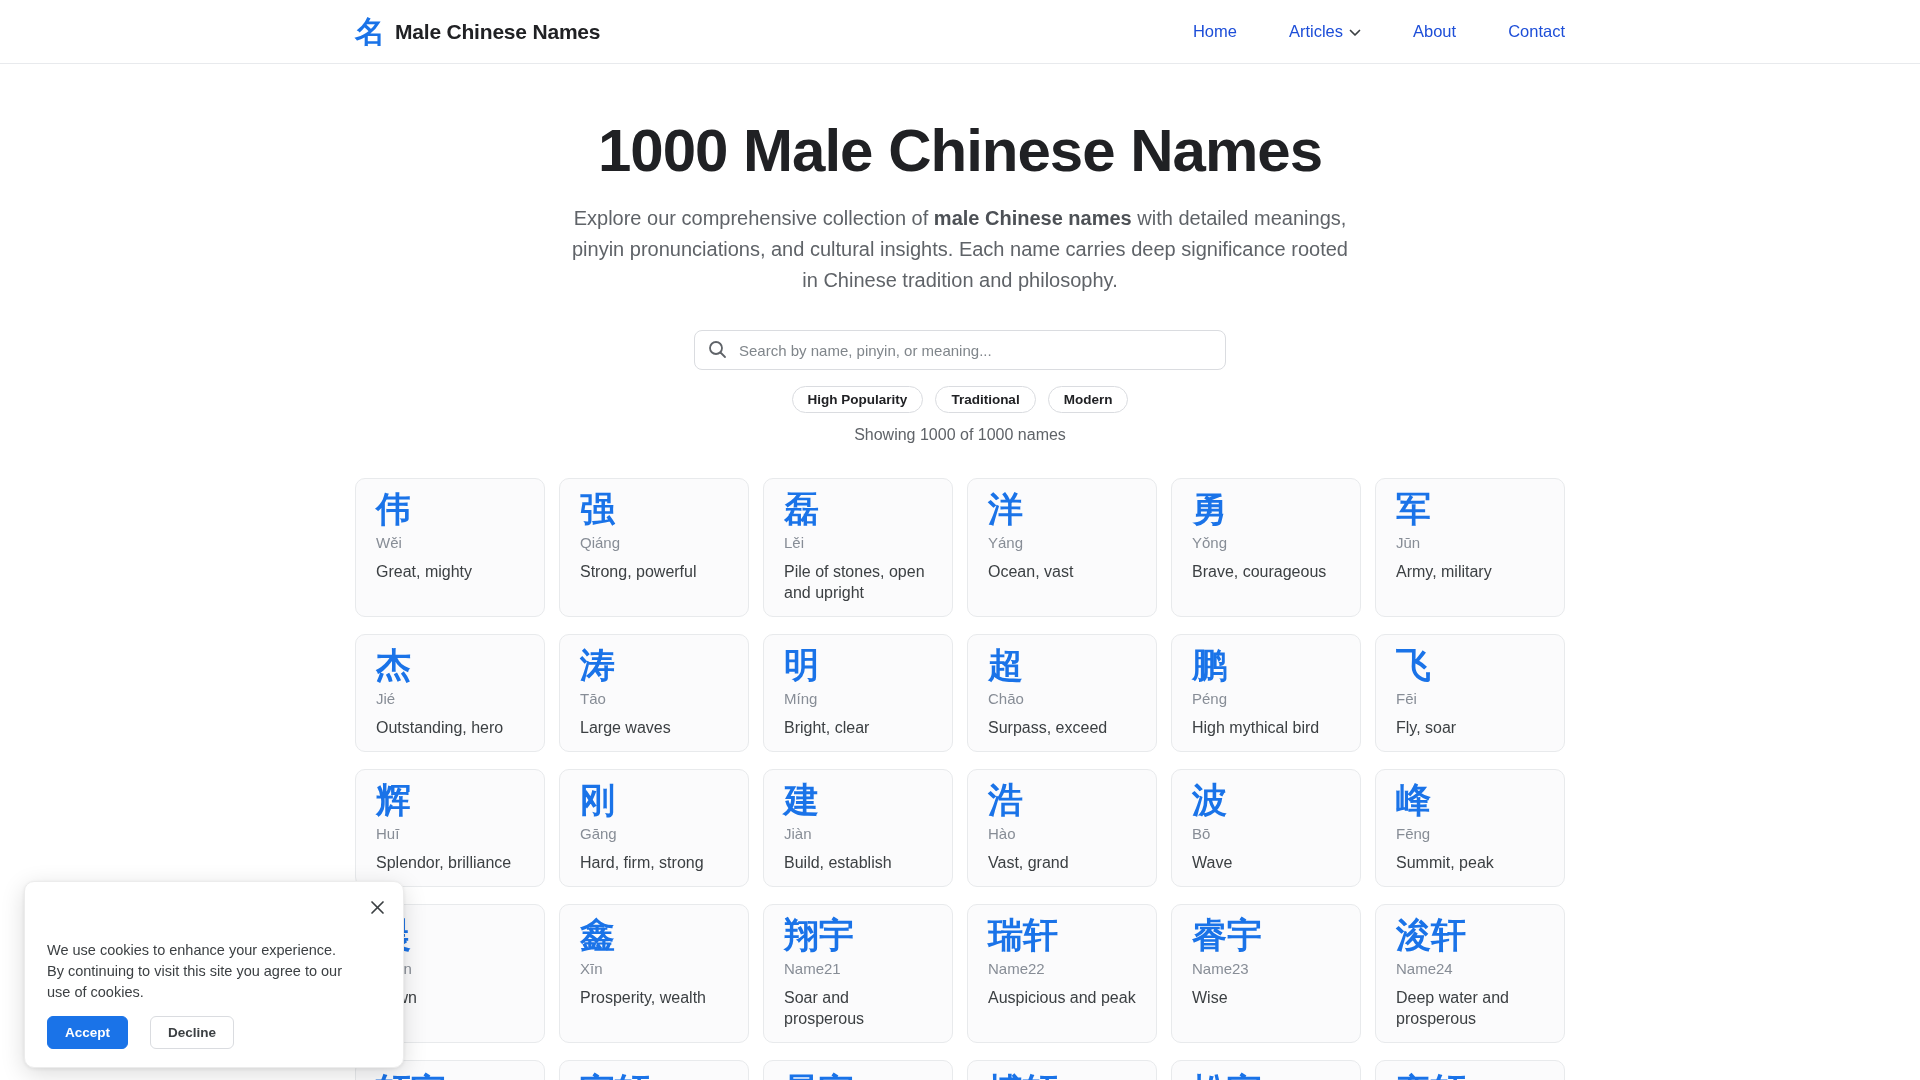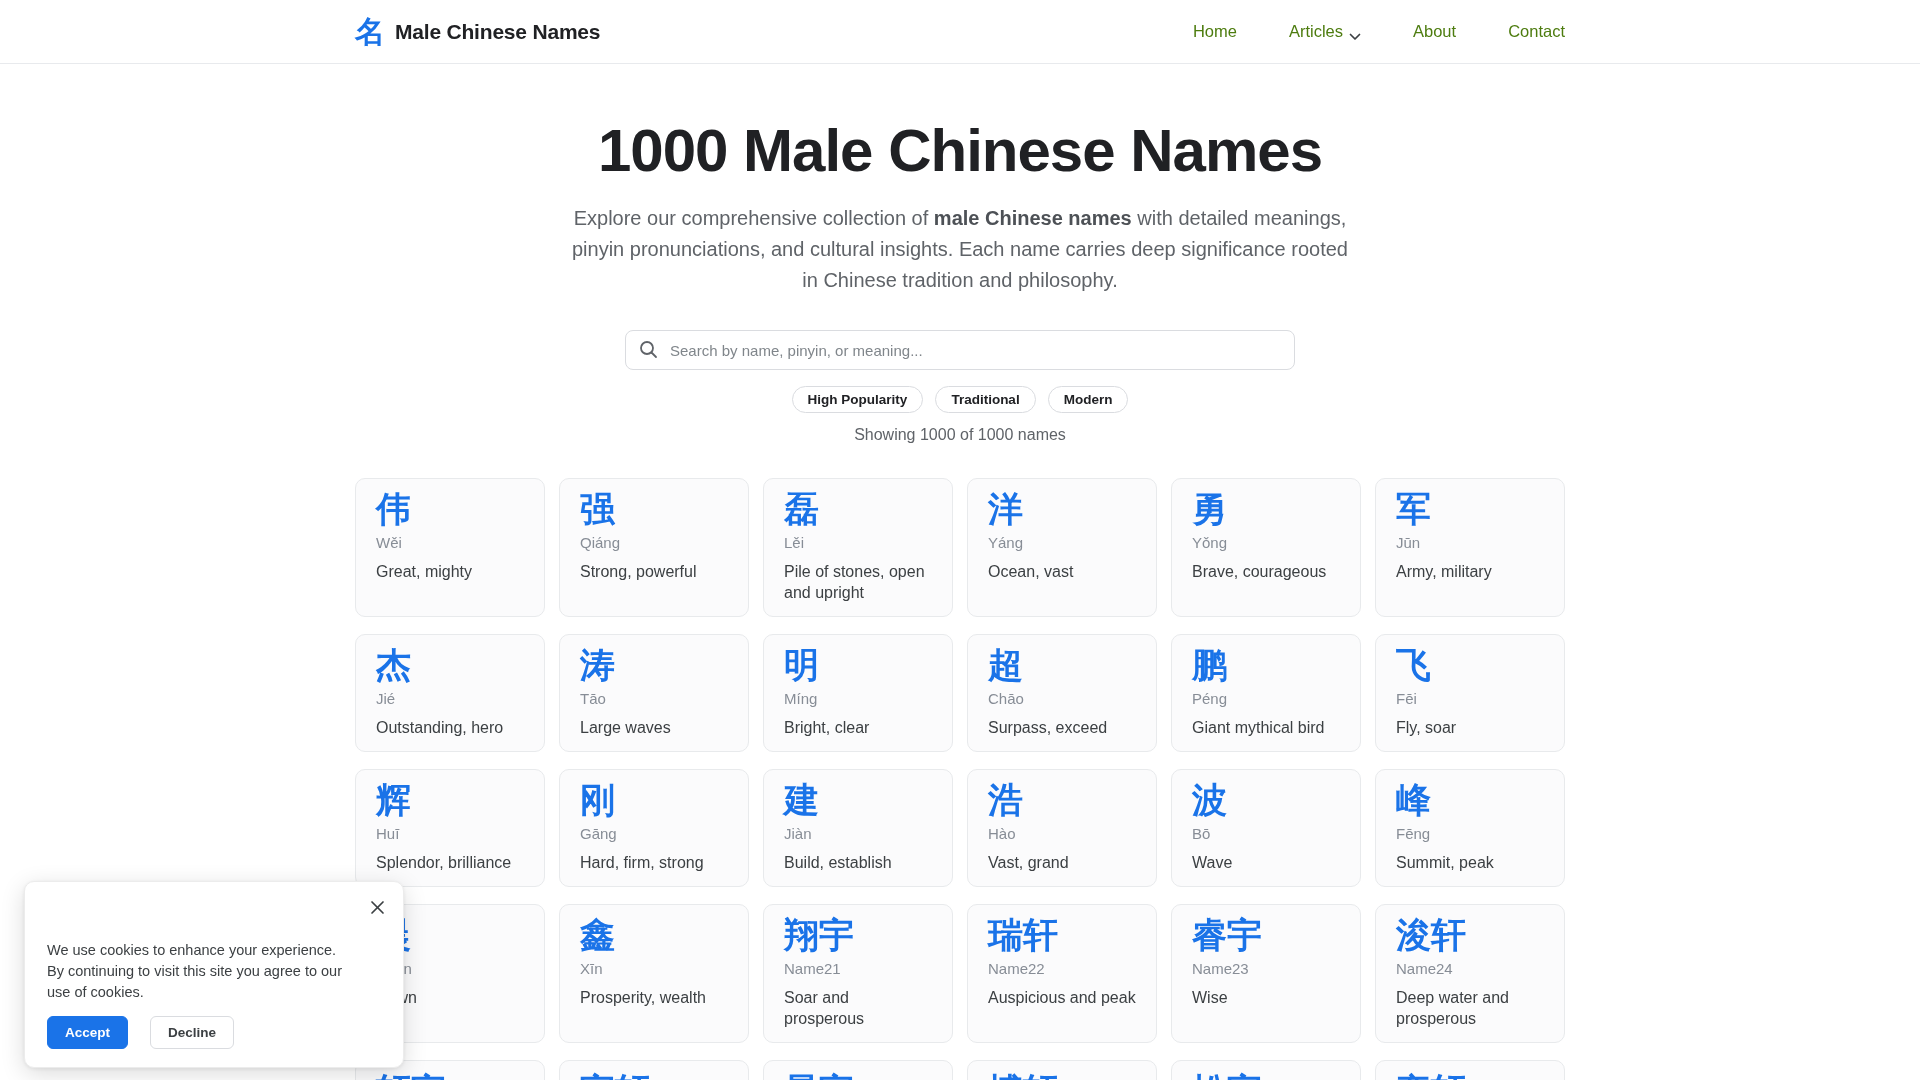--- a/index.html
+++ b/index.html
@@ -8,34 +8,34 @@
 
   
   .site-header { height:64px; border-bottom:1px solid #e8eaed; background:#fff;
     display:flex; align-items:center; position:relative; z-index:5; }
   .container { width:1210px; margin:0 auto; }
   .header-inner { display:flex; align-items:center; justify-content:space-between; }
   .logo { display:flex; align-items:center; gap:10px; cursor:pointer; }
   .logo-icon { color:#1a73e8; font-size:30px; font-weight:700; line-height:1; }
   .logo-text { font-size:21px; font-weight:700; color:#202124; letter-spacing:-0.2px; }
   nav { display:flex; align-items:center; gap:52px; }
-  .nav-item { display:flex; align-items:flex-end; gap:6px; font-size:16.5px; color:#4d7c0f;
+  .nav-item { display:flex; align-items:center; gap:6px; font-size:16.5px; color:#1d4ed8;
     cursor:pointer; }
   .nav-item svg { margin-top:2px; }
 
   
   main { text-align:center; }
   .page-title { margin-top:52px; font-size:60px; font-weight:700; color:#202124;
     letter-spacing:-1px; line-height:1.15; }
   .hero-desc { width:790px; margin:18px auto 0; font-size:20px; line-height:1.55;
     color:#5f6368; }
   .hero-desc strong { color:#4d5156; font-weight:700; }
 
   
-  .search-box { width:670px; height:40px; margin:34px auto 0; position:relative; }
+  .search-box { width:532px; height:40px; margin:34px auto 0; position:relative; }
   .search-box input { width:100%; height:100%; border:1px solid #dadce0; border-radius:8px;
     padding:0 16px 0 44px; font-size:15px; color:#202124; outline:none;
     font-family:"Liberation Sans","DejaVu Sans",sans-serif; }
   .search-box input::placeholder { color:#80868b; }
   .search-icon { position:absolute; left:14px; top:10px; }
 
   
   .filters { margin-top:16px; display:flex; justify-content:center; gap:12px; }
   .pill { background:#fff; border:1px solid #dadce0; border-radius:999px;
     padding:5px 15px; font-size:13.5px; font-weight:700; color:#202124; cursor:pointer;
@@ -161,21 +161,21 @@
         <div class="meaning">Bright, clear</div>
       </div>
       <div class="card">
         <div class="char">超</div>
         <div class="pinyin">Chāo</div>
         <div class="meaning">Surpass, exceed</div>
       </div>
       <div class="card">
         <div class="char">鹏</div>
         <div class="pinyin">Péng</div>
-        <div class="meaning">Giant mythical bird</div>
+        <div class="meaning">High mythical bird</div>
       </div>
       <div class="card">
         <div class="char">飞</div>
         <div class="pinyin">Fēi</div>
         <div class="meaning">Fly, soar</div>
       </div>
       <div class="card">
         <div class="char">辉</div>
         <div class="pinyin">Huī</div>
         <div class="meaning">Splendor, brilliance</div>

